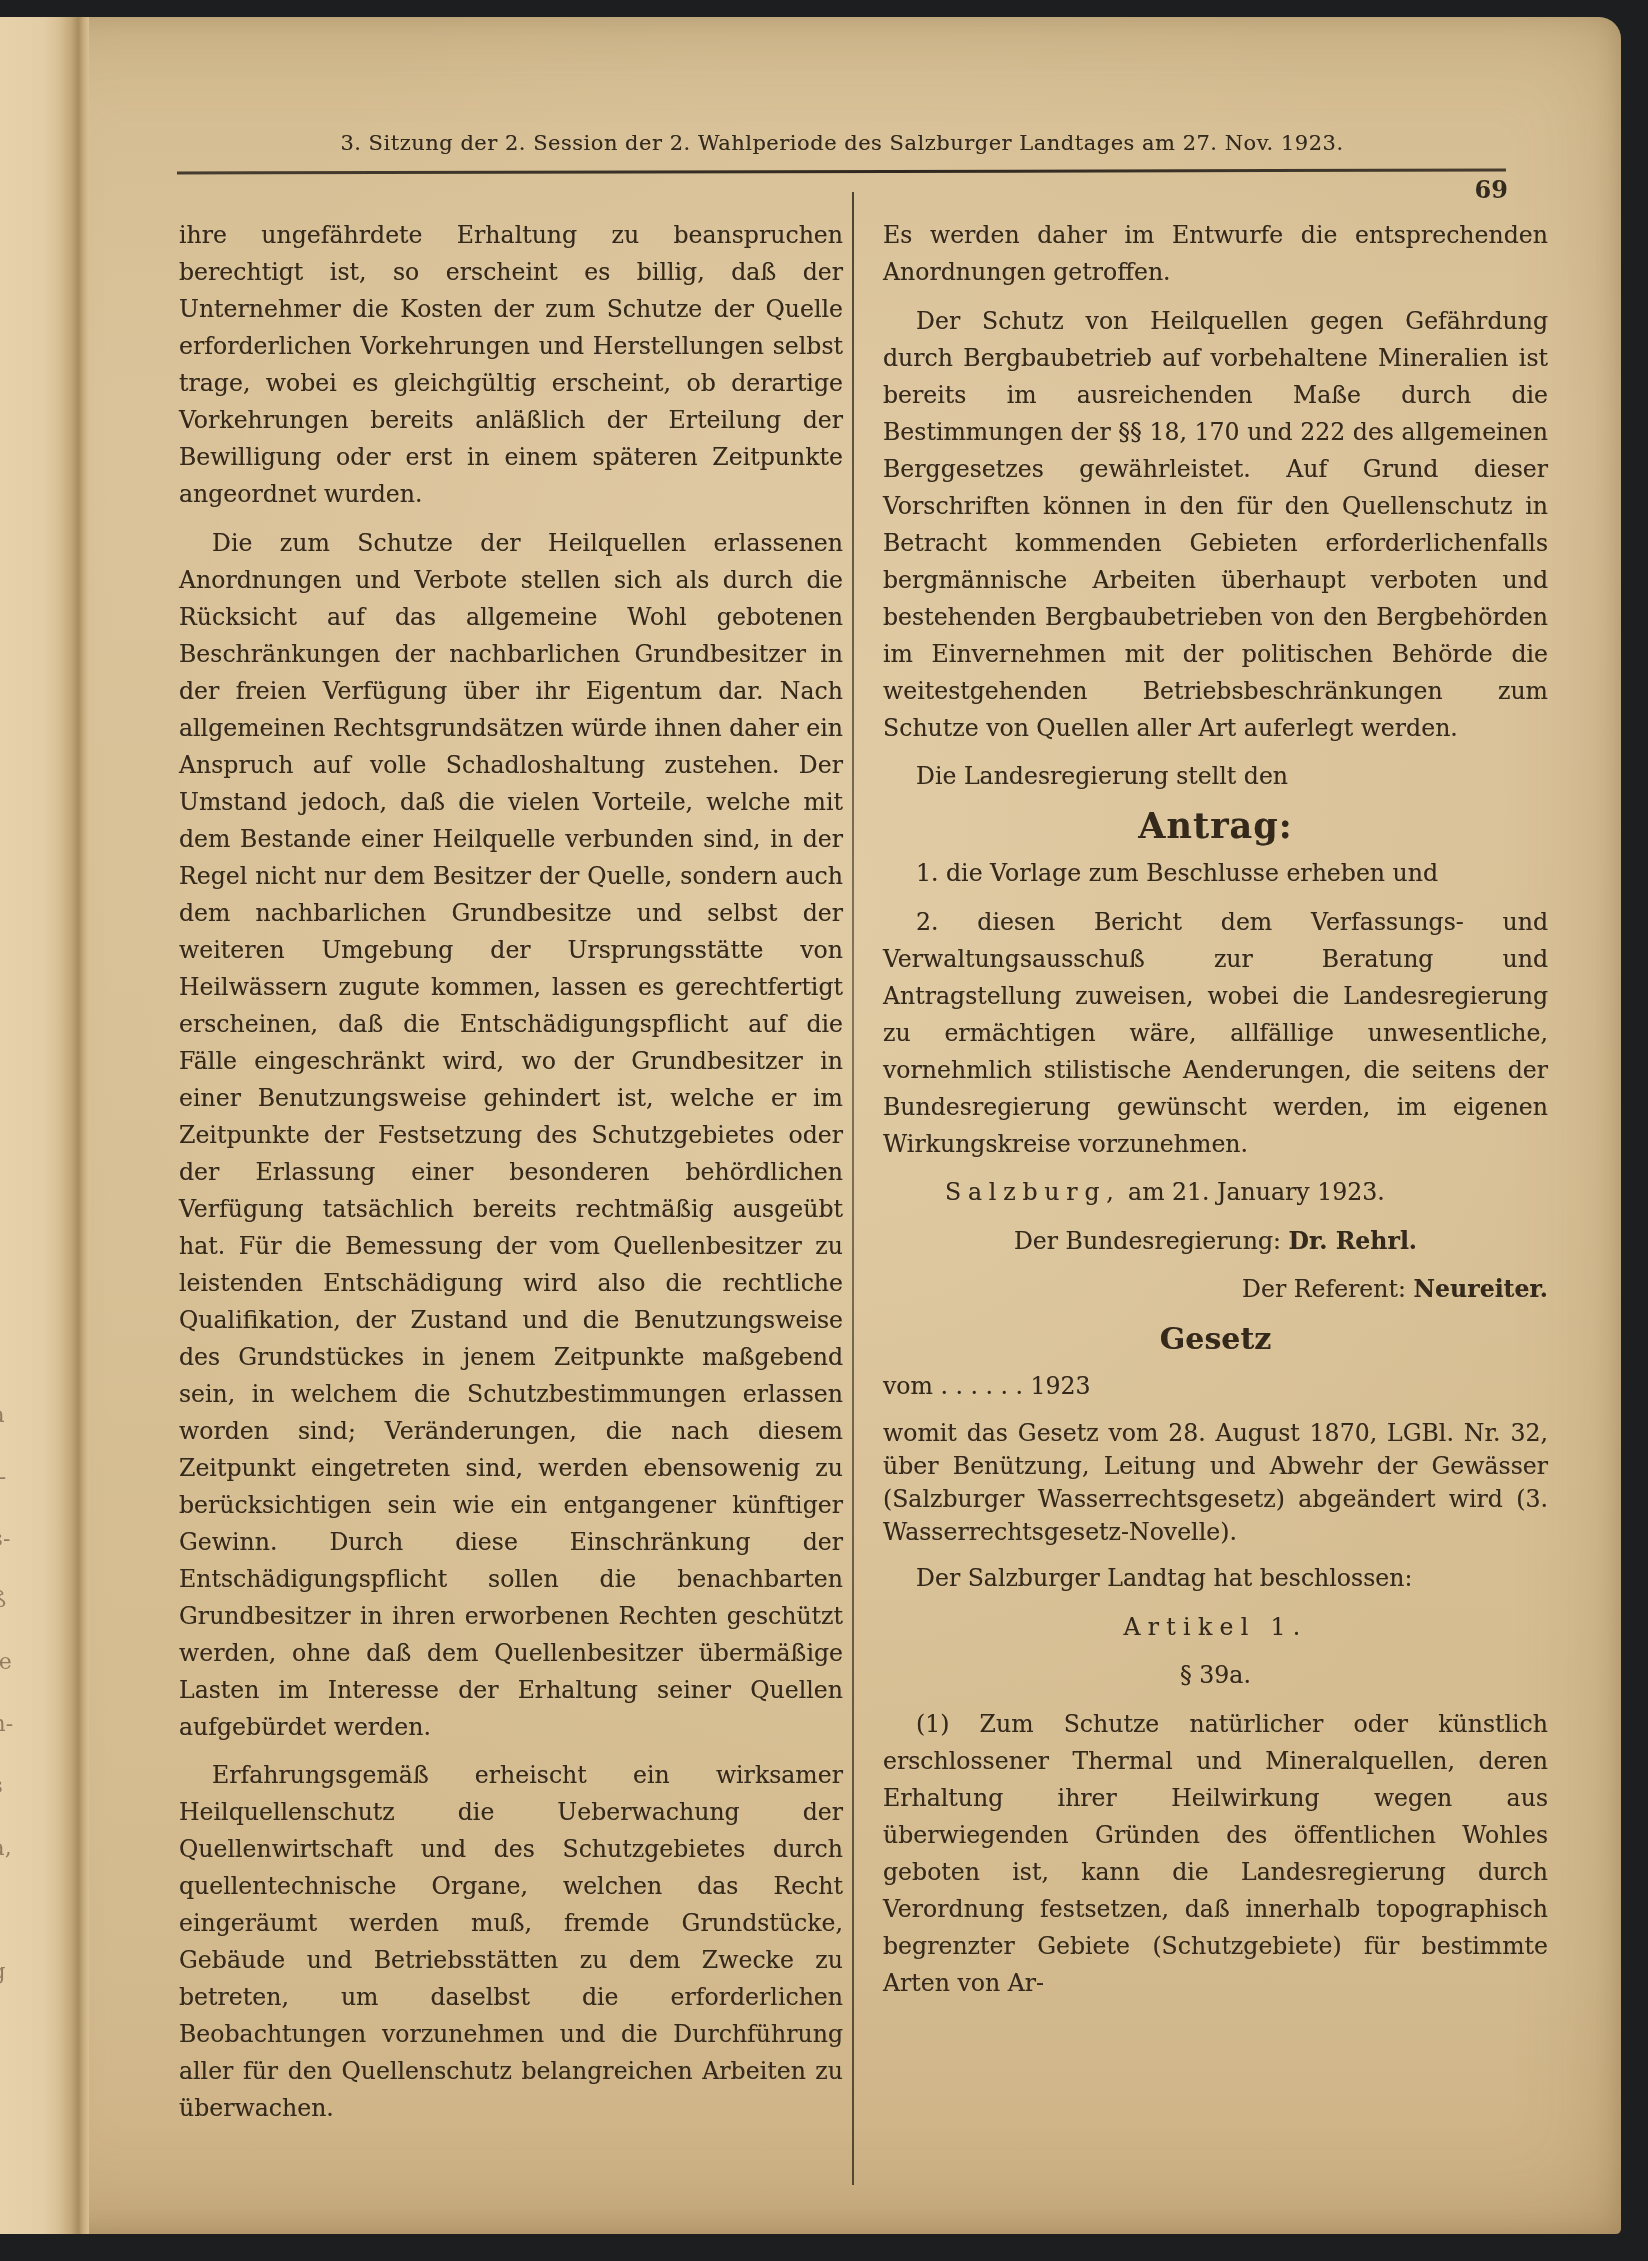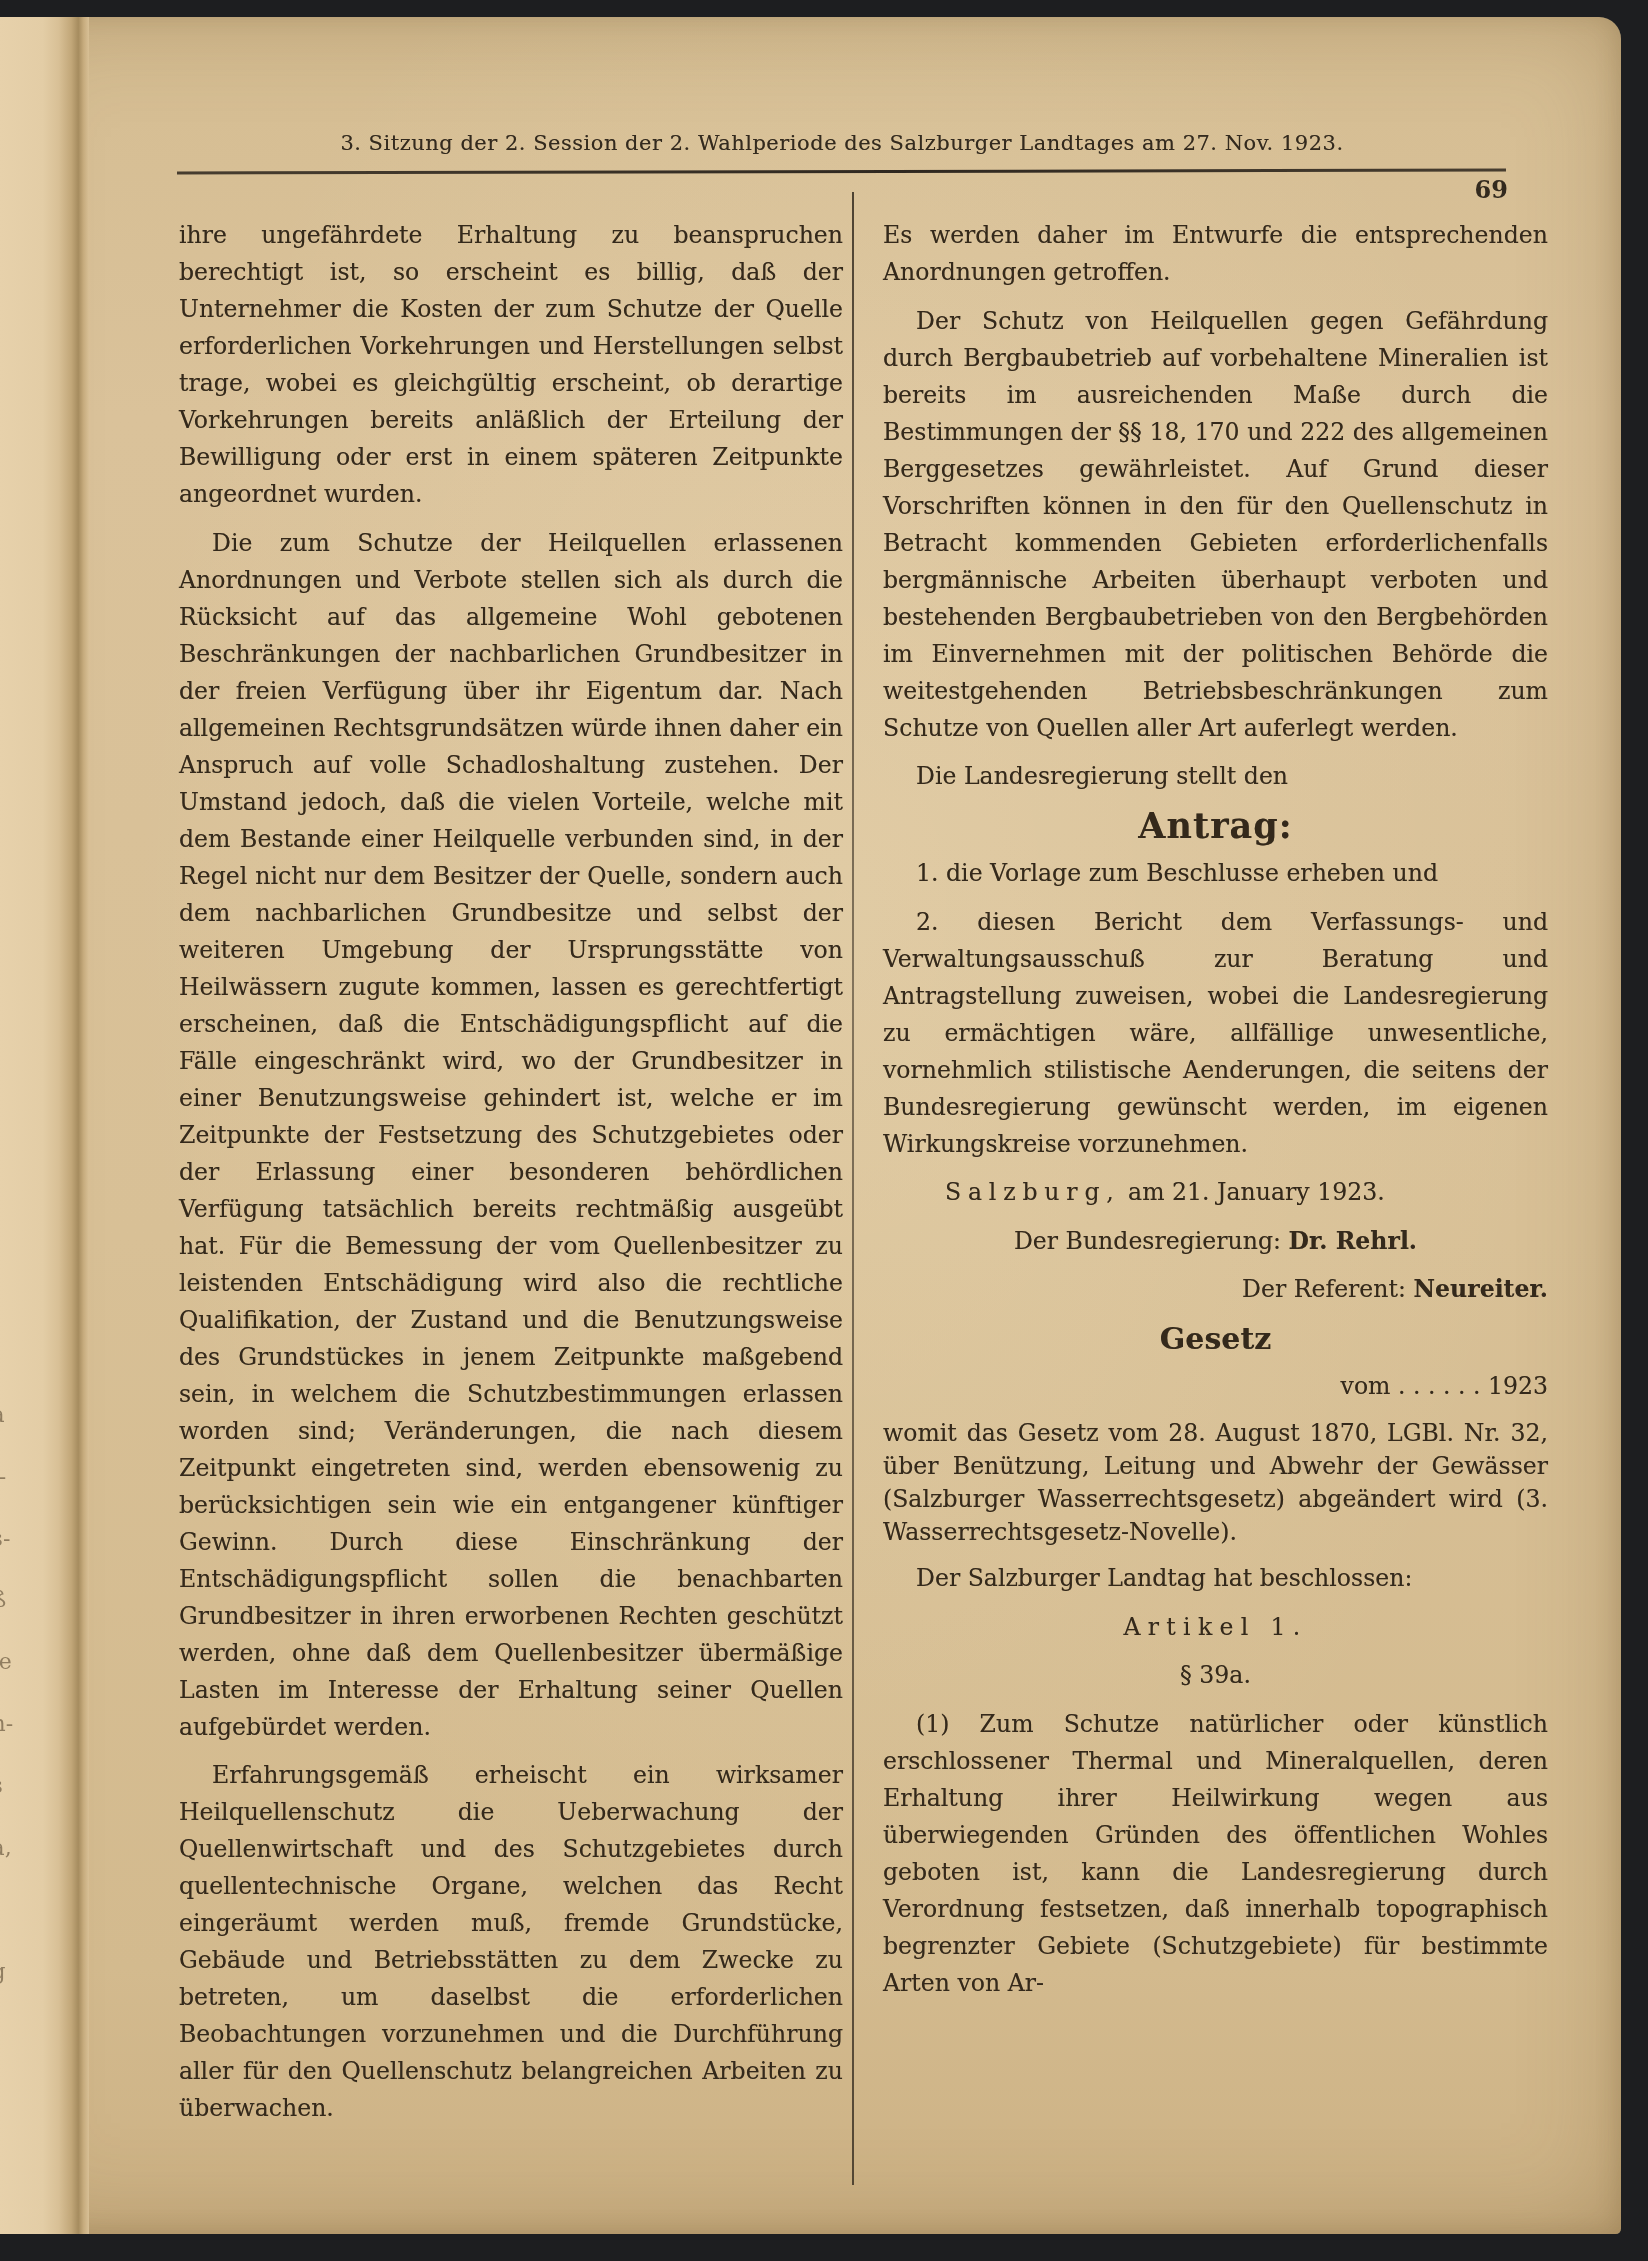--- a/index.html
+++ b/index.html
@@ -73,21 +73,21 @@
   }
   .dateline{margin:22px 0 18px 0;text-align:left;text-indent:62px;}
   .dateline .city{letter-spacing:6.8px;}
   .sig1{margin:0 47px 4.2px 0;text-align:center;text-indent:0;}
   .sig2{margin:0 30px 5.2px 0;text-align:right;text-indent:0;}
   .sig-name{font-weight:700;}
   .h-gesetz{
     margin:23px 0 5.2px 0;text-align:center;
     font-size:30px;font-weight:700;text-indent:0;
   }
-  .vom-line{margin:0 0 7.3px 0;text-align:right;text-indent:0;}
+  .vom-line{margin:0 0 7.3px 0;text-align:left;text-indent:0;}
   .gesetz-subtitle{line-height:33px;margin:0 0 15.7px 0;}
   .beschlossen{margin:3.1px 0 13.6px 0;}
   .h-artikel{margin:0 0 9.4px 0;text-align:center;letter-spacing:7.3px;text-indent:0;}
   .h-par39{margin:13.6px 0 13.6px 0;text-align:center;text-indent:0;}
 </style>
 </head>
 <body>
 
 <div class="scan">
   <div class="page">

